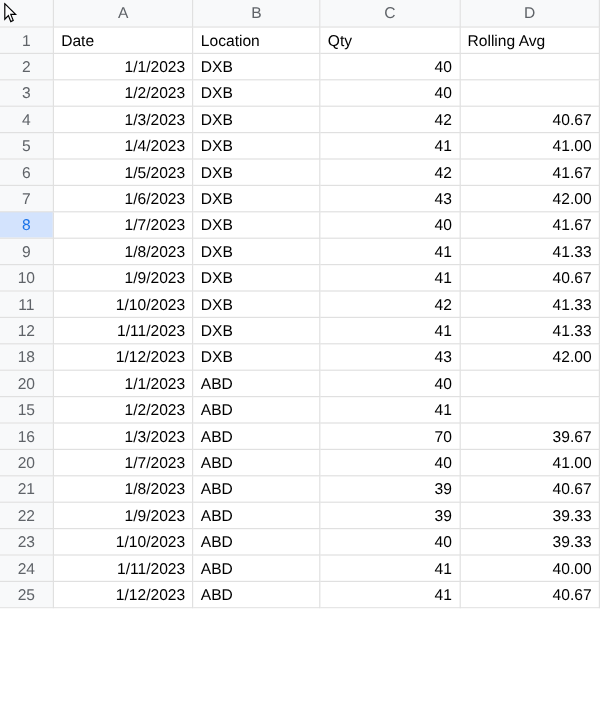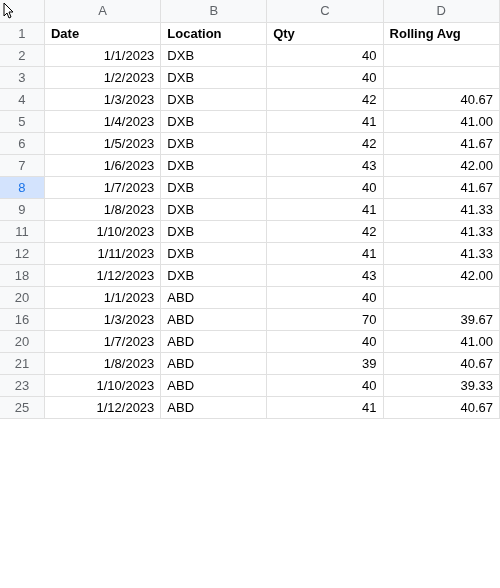--- a/index.html
+++ b/index.html
@@ -49,21 +49,21 @@
     width: 42px;
     border-left: none;
   }
   .row-header.selected {
     background: #d3e3fd;
     color: #1a73e8;
   }
   .cell {
     background: #fff;
   }
-  .cell.bold { font-weight: bold; }
+  .cell.bold { font-weight: normal; }
   .cell.right { text-align: right; }
   .cell.left { text-align: left; }
   .col-A { width: 110px; }
   .col-B { width: 100px; }
   .col-C { width: 110px; }
   .col-D { width: 110px; }
   .cursor {
     position: absolute;
     top: 2px;
     left: 2px;
@@ -148,20 +148,27 @@
       <div class="cell right col-D">41.67</div>
     </div>
     <div class="row">
       <div class="row-header">9</div>
       <div class="cell right col-A">1/8/2023</div>
       <div class="cell left col-B">DXB</div>
       <div class="cell right col-C">41</div>
       <div class="cell right col-D">41.33</div>
     </div>
     <div class="row">
+      <div class="row-header">10</div>
+      <div class="cell right col-A">1/9/2023</div>
+      <div class="cell left col-B">DXB</div>
+      <div class="cell right col-C">41</div>
+      <div class="cell right col-D">40.67</div>
+    </div>
+    <div class="row">
       <div class="row-header">11</div>
       <div class="cell right col-A">1/10/2023</div>
       <div class="cell left col-B">DXB</div>
       <div class="cell right col-C">42</div>
       <div class="cell right col-D">41.33</div>
     </div>
     <div class="row">
       <div class="row-header">12</div>
       <div class="cell right col-A">1/11/2023</div>
       <div class="cell left col-B">DXB</div>
@@ -176,20 +183,27 @@
       <div class="cell right col-D">42.00</div>
     </div>
     <div class="row">
       <div class="row-header">20</div>
       <div class="cell right col-A">1/1/2023</div>
       <div class="cell left col-B">ABD</div>
       <div class="cell right col-C">40</div>
       <div class="cell right col-D"></div>
     </div>
     <div class="row">
+      <div class="row-header">15</div>
+      <div class="cell right col-A">1/2/2023</div>
+      <div class="cell left col-B">ABD</div>
+      <div class="cell right col-C">41</div>
+      <div class="cell right col-D"></div>
+    </div>
+    <div class="row">
       <div class="row-header">16</div>
       <div class="cell right col-A">1/3/2023</div>
       <div class="cell left col-B">ABD</div>
       <div class="cell right col-C">70</div>
       <div class="cell right col-D">39.67</div>
     </div>
     <div class="row">
       <div class="row-header">20</div>
       <div class="cell right col-A">1/7/2023</div>
       <div class="cell left col-B">ABD</div>
@@ -197,26 +211,40 @@
       <div class="cell right col-D">41.00</div>
     </div>
     <div class="row">
       <div class="row-header">21</div>
       <div class="cell right col-A">1/8/2023</div>
       <div class="cell left col-B">ABD</div>
       <div class="cell right col-C">39</div>
       <div class="cell right col-D">40.67</div>
     </div>
     <div class="row">
+      <div class="row-header">22</div>
+      <div class="cell right col-A">1/9/2023</div>
+      <div class="cell left col-B">ABD</div>
+      <div class="cell right col-C">39</div>
+      <div class="cell right col-D">39.33</div>
+    </div>
+    <div class="row">
       <div class="row-header">23</div>
       <div class="cell right col-A">1/10/2023</div>
       <div class="cell left col-B">ABD</div>
       <div class="cell right col-C">40</div>
       <div class="cell right col-D">39.33</div>
     </div>
     <div class="row">
+      <div class="row-header">24</div>
+      <div class="cell right col-A">1/11/2023</div>
+      <div class="cell left col-B">ABD</div>
+      <div class="cell right col-C">41</div>
+      <div class="cell right col-D">40.00</div>
+    </div>
+    <div class="row">
       <div class="row-header">25</div>
       <div class="cell right col-A">1/12/2023</div>
       <div class="cell left col-B">ABD</div>
       <div class="cell right col-C">41</div>
       <div class="cell right col-D">40.67</div>
     </div>
   </div>
 
 </body></html>

